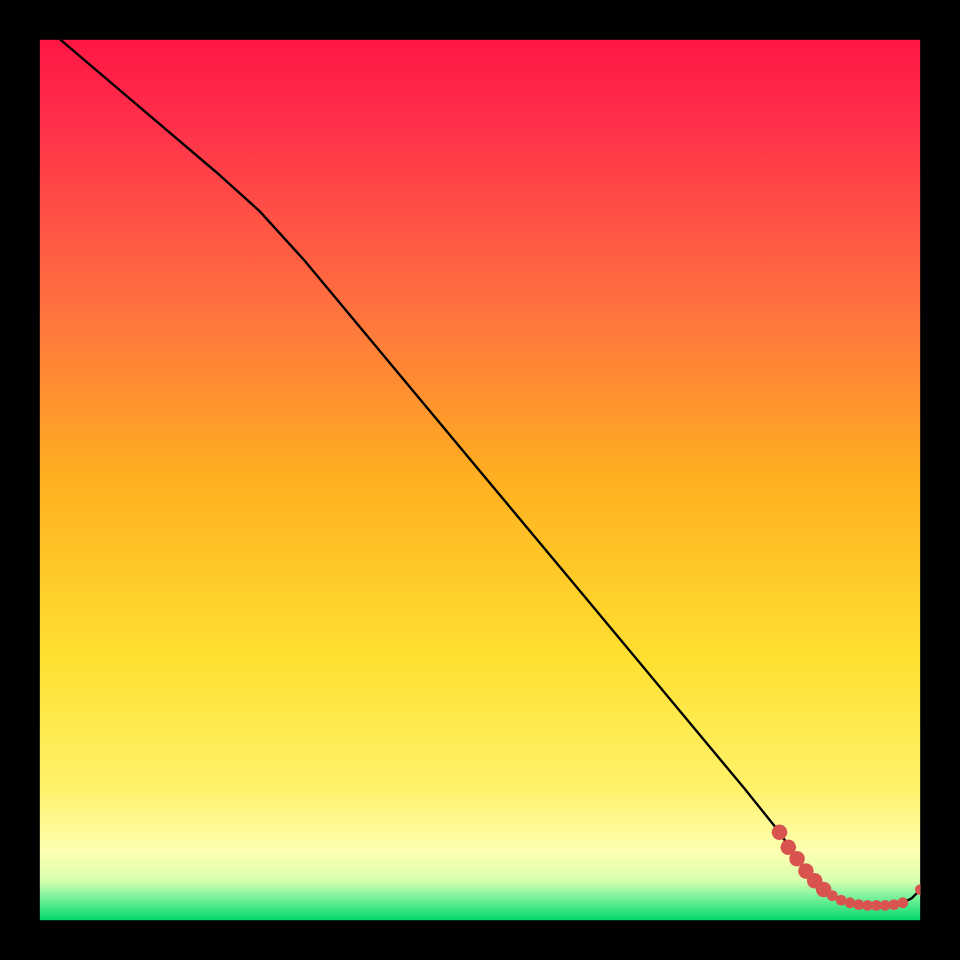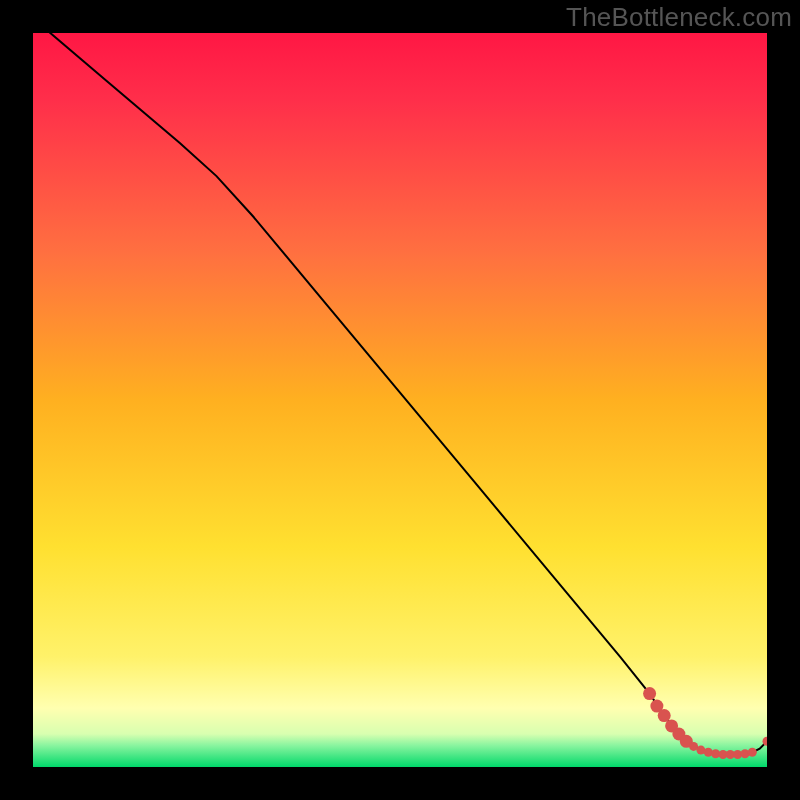--- a/index.html
+++ b/index.html
@@ -32,21 +32,20 @@
     width: 734px;
     height: 734px;
   }
   svg { display: block; }
 </style>
 </head>
 <body>
 
 <div class="outer">
 
-  <div class="watermark">TheBottleneck.com</div>
 
   <div class="plot">
     <svg id="chart-svg" viewBox="0 0 734 734" width="734" height="734">
       <defs>
         <linearGradient id="bg-grad" x1="0" y1="0" x2="0" y2="1">
           <stop id="g0" offset="0%" stop-color="#ff1744"></stop>
           <stop id="g1" offset="9%" stop-color="#ff2e4a"></stop>
           <stop id="g2" offset="30%" stop-color="#ff7040"></stop>
           <stop id="g3" offset="50%" stop-color="#ffb020"></stop>
           <stop id="g4" offset="70%" stop-color="#ffe030"></stop>

